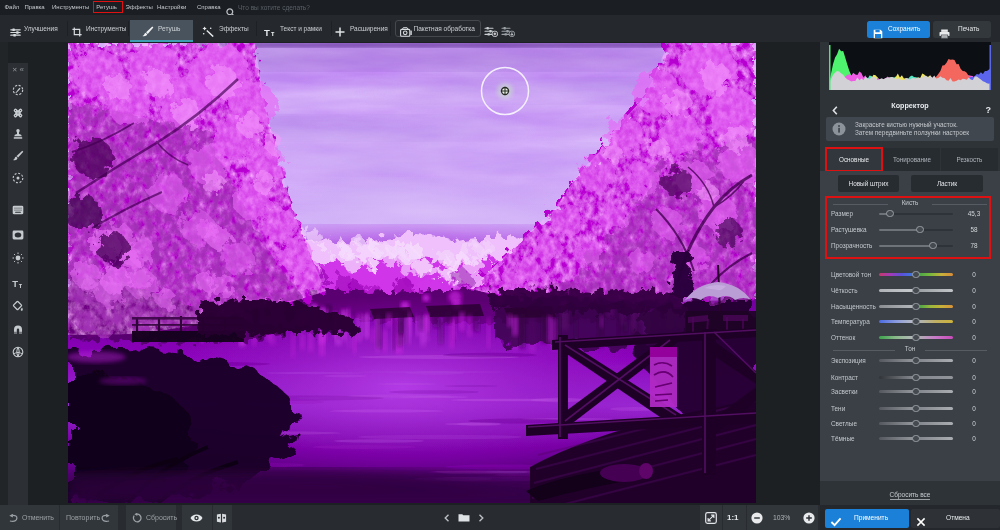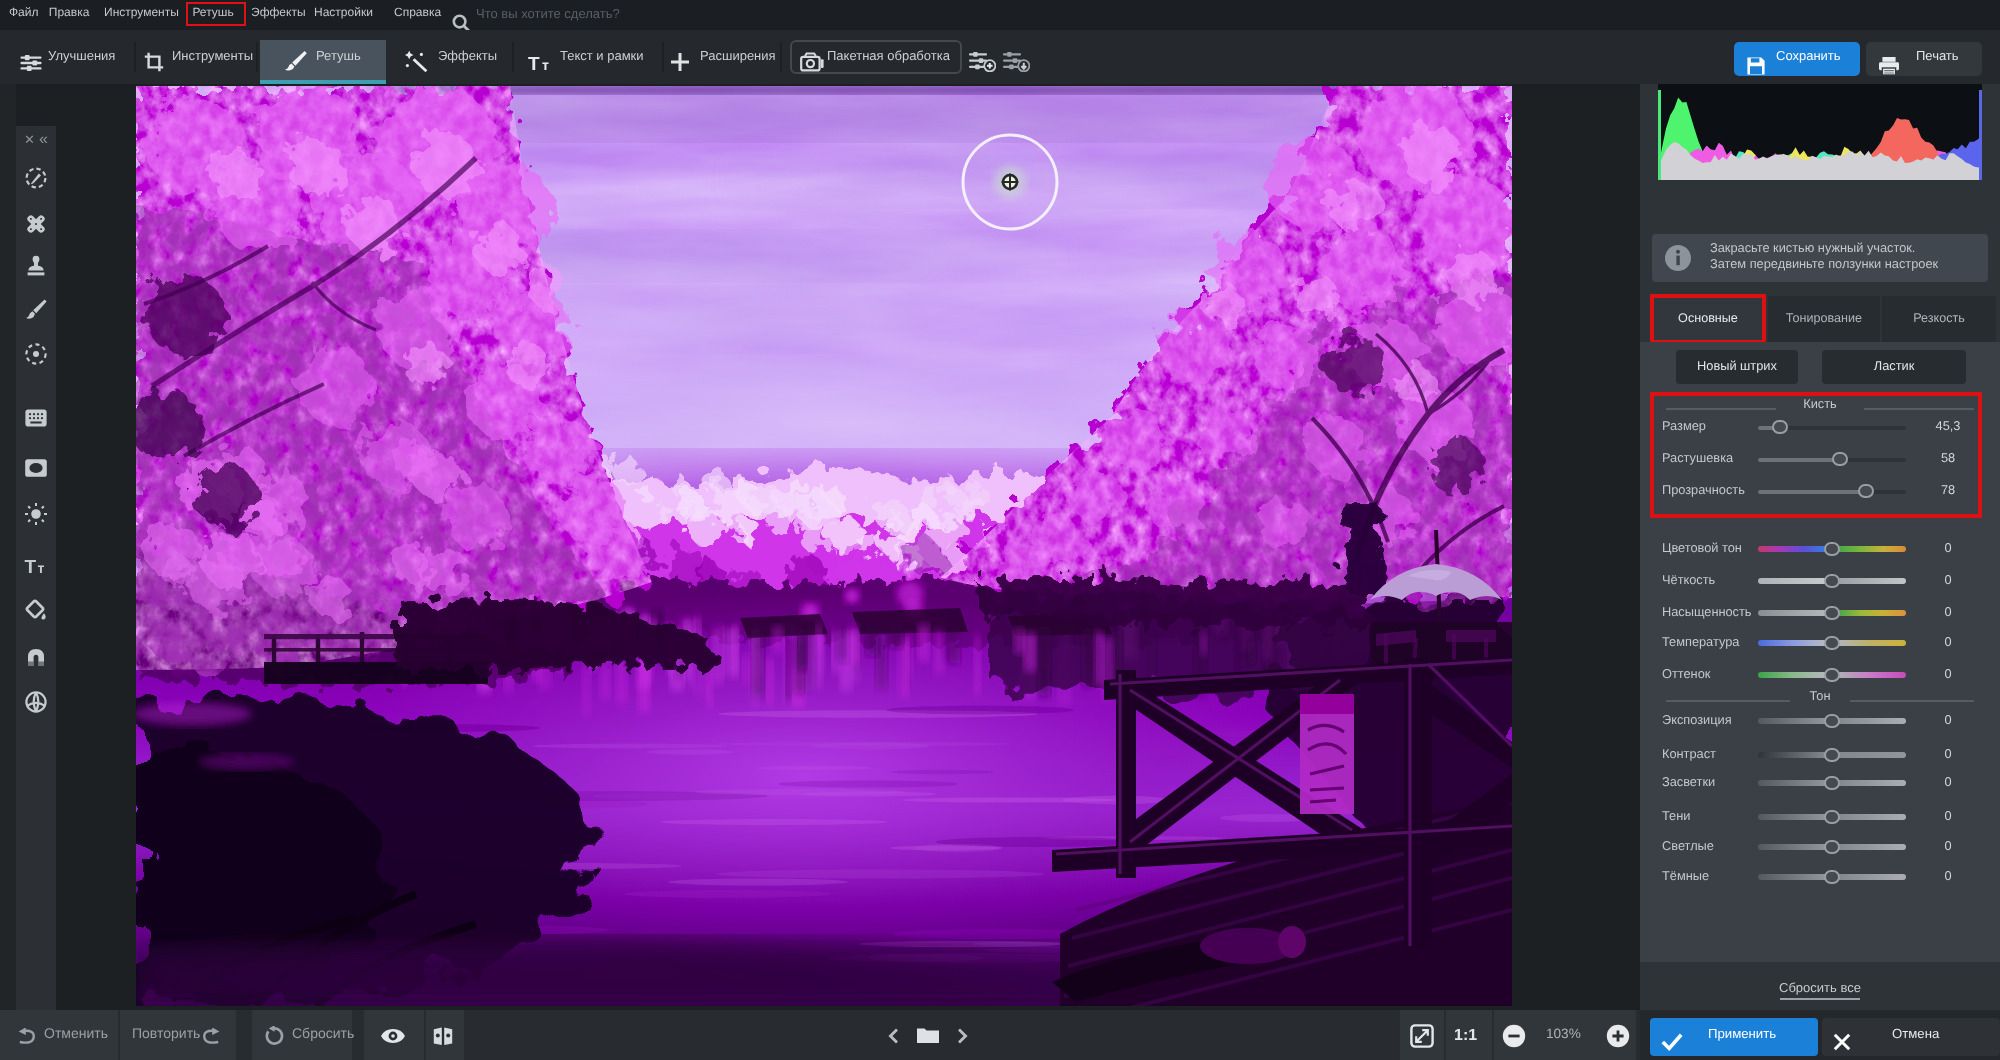--- a/index.html
+++ b/index.html
@@ -795,20 +795,27 @@
           <path d="M0,48 L0.0,45.5 L2.0,43.8 L4.0,43.0 L6.1,44.1 L8.1,44.6 L10.1,43.9 L12.2,44.1 L14.2,42.6 L16.2,44.6 L18.2,44.7 L20.2,43.7 L22.3,41.6 L24.3,40.8 L26.3,40.7 L28.4,39.0 L30.4,40.8 L32.4,41.6 L34.4,39.2 L36.5,38.0 L38.5,37.3 L40.5,33.6 L42.5,34.0 L44.5,35.6 L46.6,36.5 L48.6,35.3 L50.6,40.1 L52.6,39.2 L54.7,40.0 L56.7,40.9 L58.7,39.8 L60.8,39.4 L62.8,35.3 L64.8,35.7 L66.8,34.6 L68.8,37.8 L70.9,37.6 L72.9,38.0 L74.9,37.2 L77.0,38.7 L79.0,36.9 L81.0,34.4 L83.0,33.6 L85.0,35.1 L87.1,35.3 L89.1,35.9 L91.1,38.8 L93.2,38.6 L95.2,39.1 L97.2,38.4 L99.2,40.6 L101.2,40.5 L103.3,42.3 L105.3,41.1 L107.3,43.2 L109.3,42.9 L111.4,43.6 L113.4,43.9 L115.4,44.7 L117.5,44.5 L119.5,43.3 L121.5,44.6 L123.5,45.5 L125.5,42.6 L127.6,44.7 L129.6,42.2 L131.6,43.7 L133.7,44.6 L135.7,42.7 L137.7,42.7 L139.7,45.0 L141.8,45.9 L143.8,43.9 L145.8,43.1 L147.8,44.1 L149.8,43.5 L151.9,45.0 L153.9,44.3 L155.9,45.8 L157.9,45.2 L160.0,45.4 L162.0,45.5 L162,48 Z" fill="#55e6c2"></path>
           <path d="M0,48 L0.0,39.7 L2.0,36.7 L4.0,29.6 L6.1,29.8 L8.1,28.7 L10.1,34.4 L12.2,38.3 L14.2,37.3 L16.2,37.3 L18.2,42.7 L20.2,42.1 L22.3,39.3 L24.3,41.2 L26.3,41.4 L28.4,42.3 L30.4,41.9 L32.4,38.8 L34.4,36.7 L36.5,35.8 L38.5,37.2 L40.5,38.6 L42.5,36.1 L44.5,32.8 L46.6,33.2 L48.6,35.4 L50.6,38.6 L52.6,37.9 L54.7,38.4 L56.7,38.0 L58.7,40.0 L60.8,36.2 L62.8,34.9 L64.8,37.1 L66.8,34.9 L68.8,31.6 L70.9,35.5 L72.9,33.2 L74.9,36.4 L77.0,36.2 L79.0,36.6 L81.0,39.5 L83.0,39.6 L85.0,40.2 L87.1,36.6 L89.1,35.2 L91.1,36.6 L93.2,31.4 L95.2,32.5 L97.2,34.6 L99.2,34.7 L101.2,33.2 L103.3,36.3 L105.3,37.0 L107.3,36.6 L109.3,37.4 L111.4,39.0 L113.4,41.1 L115.4,40.6 L117.5,39.5 L119.5,40.4 L121.5,41.9 L123.5,43.5 L125.5,43.7 L127.6,42.0 L129.6,42.9 L131.6,45.8 L133.7,42.4 L135.7,41.6 L137.7,42.2 L139.7,41.8 L141.8,41.9 L143.8,43.8 L145.8,42.7 L147.8,44.8 L149.8,46.4 L151.9,45.2 L153.9,45.5 L155.9,42.5 L157.9,43.8 L160.0,44.7 L162.0,44.4 L162,48 Z" fill="#eee45e"></path>
           <path d="M0,48 L0.0,42.1 L2.0,31.8 L4.0,22.3 L6.1,15.6 L8.1,12.2 L10.1,6.8 L12.2,9.3 L14.2,9.0 L16.2,15.6 L18.2,22.2 L20.2,28.5 L22.3,33.6 L24.3,39.2 L26.3,40.4 L28.4,42.3 L30.4,39.1 L32.4,43.8 L34.4,40.4 L36.5,44.2 L38.5,41.2 L40.5,43.1 L42.5,42.8 L44.5,40.7 L46.6,44.9 L48.6,44.8 L50.6,40.6 L52.6,42.7 L54.7,44.8 L56.7,40.4 L58.7,40.7 L60.8,44.9 L62.8,43.3 L64.8,44.7 L66.8,43.7 L68.8,42.1 L70.9,44.3 L72.9,41.6 L74.9,44.7 L77.0,44.1 L79.0,40.8 L81.0,42.8 L83.0,42.6 L85.0,41.7 L87.1,42.2 L89.1,42.6 L91.1,44.4 L93.2,41.1 L95.2,40.0 L97.2,40.1 L99.2,41.8 L101.2,43.5 L103.3,43.6 L105.3,42.1 L107.3,42.3 L109.3,45.2 L111.4,44.8 L113.4,44.2 L115.4,43.6 L117.5,42.3 L119.5,44.0 L121.5,46.3 L123.5,42.3 L125.5,44.2 L127.6,43.7 L129.6,45.1 L131.6,44.0 L133.7,44.1 L135.7,42.1 L137.7,45.4 L139.7,43.1 L141.8,44.9 L143.8,42.2 L145.8,45.5 L147.8,44.2 L149.8,43.8 L151.9,42.5 L153.9,45.6 L155.9,43.7 L157.9,45.1 L160.0,44.9 L162.0,44.1 L162,48 Z" fill="#4ef46e"></path>
           <path d="M0,48 L0.0,44.5 L2.0,41.7 L4.0,44.0 L6.1,43.0 L8.1,42.0 L10.1,37.6 L12.2,38.5 L14.2,39.6 L16.2,34.4 L18.2,33.0 L20.2,32.3 L22.3,33.6 L24.3,30.8 L26.3,32.6 L28.4,33.1 L30.4,29.4 L32.4,30.9 L34.4,35.4 L36.5,33.3 L38.5,38.3 L40.5,37.6 L42.5,39.9 L44.5,39.5 L46.6,39.0 L48.6,35.8 L50.6,37.4 L52.6,37.4 L54.7,36.9 L56.7,36.3 L58.7,34.6 L60.8,36.8 L62.8,40.4 L64.8,38.2 L66.8,39.2 L68.8,39.9 L70.9,39.7 L72.9,39.4 L74.9,38.9 L77.0,40.6 L79.0,40.2 L81.0,41.1 L83.0,40.2 L85.0,41.3 L87.1,41.1 L89.1,40.5 L91.1,39.4 L93.2,41.4 L95.2,38.1 L97.2,40.2 L99.2,38.3 L101.2,38.6 L103.3,36.6 L105.3,37.3 L107.3,37.9 L109.3,37.4 L111.4,35.7 L113.4,35.4 L115.4,36.0 L117.5,40.6 L119.5,41.9 L121.5,41.6 L123.5,41.3 L125.5,41.0 L127.6,40.8 L129.6,39.2 L131.6,39.4 L133.7,36.1 L135.7,36.0 L137.7,33.7 L139.7,33.3 L141.8,33.8 L143.8,34.1 L145.8,40.2 L147.8,40.7 L149.8,38.8 L151.9,41.7 L153.9,43.8 L155.9,41.7 L157.9,44.0 L160.0,44.1 L162.0,45.9 L162,48 Z" fill="#ee5ce4"></path>
           <path d="M0,48 L0.0,46.0 L2.0,46.6 L4.0,44.4 L6.1,43.0 L8.1,42.8 L10.1,43.6 L12.2,42.9 L14.2,45.1 L16.2,45.3 L18.2,42.7 L20.2,43.9 L22.3,43.6 L24.3,46.1 L26.3,45.2 L28.4,44.1 L30.4,43.1 L32.4,42.6 L34.4,42.8 L36.5,44.4 L38.5,44.2 L40.5,42.2 L42.5,41.6 L44.5,43.6 L46.6,44.7 L48.6,42.9 L50.6,43.2 L52.6,43.8 L54.7,44.3 L56.7,43.6 L58.7,42.6 L60.8,44.5 L62.8,42.7 L64.8,41.0 L66.8,41.7 L68.8,43.6 L70.9,42.9 L72.9,44.1 L74.9,41.5 L77.0,41.8 L79.0,43.5 L81.0,42.0 L83.0,41.7 L85.0,41.7 L87.1,42.3 L89.1,42.4 L91.1,42.0 L93.2,39.2 L95.2,41.6 L97.2,40.2 L99.2,39.6 L101.2,40.0 L103.3,38.1 L105.3,36.9 L107.3,34.4 L109.3,32.0 L111.4,29.0 L113.4,23.6 L115.4,23.3 L117.5,20.7 L119.5,17.0 L121.5,17.7 L123.5,17.6 L125.5,18.0 L127.6,22.3 L129.6,21.9 L131.6,26.8 L133.7,28.9 L135.7,29.3 L137.7,30.7 L139.7,34.0 L141.8,38.1 L143.8,38.4 L145.8,40.4 L147.8,39.5 L149.8,42.6 L151.9,43.3 L153.9,42.1 L155.9,42.6 L157.9,43.1 L160.0,43.8 L162.0,42.2 L162,48 Z" fill="#f4675e"></path>
           <path d="M0,48 L0.0,46.1 L2.0,44.6 L4.0,46.2 L6.1,46.0 L8.1,46.2 L10.1,45.1 L12.2,44.9 L14.2,46.4 L16.2,45.5 L18.2,44.9 L20.2,45.5 L22.3,45.0 L24.3,45.0 L26.3,44.7 L28.4,45.7 L30.4,45.8 L32.4,46.6 L34.4,44.0 L36.5,44.2 L38.5,45.4 L40.5,43.6 L42.5,43.8 L44.5,46.0 L46.6,44.0 L48.6,45.2 L50.6,45.6 L52.6,45.7 L54.7,45.3 L56.7,46.3 L58.7,46.3 L60.8,46.1 L62.8,45.6 L64.8,46.0 L66.8,46.1 L68.8,44.0 L70.9,45.4 L72.9,45.0 L74.9,44.7 L77.0,43.7 L79.0,46.1 L81.0,45.8 L83.0,43.8 L85.0,43.6 L87.1,43.5 L89.1,44.6 L91.1,45.0 L93.2,45.5 L95.2,43.3 L97.2,43.6 L99.2,44.2 L101.2,43.4 L103.3,44.9 L105.3,44.1 L107.3,42.9 L109.3,45.2 L111.4,43.5 L113.4,44.7 L115.4,42.5 L117.5,42.4 L119.5,42.8 L121.5,43.2 L123.5,44.1 L125.5,42.1 L127.6,42.0 L129.6,41.4 L131.6,41.7 L133.7,38.5 L135.7,39.0 L137.7,38.0 L139.7,36.1 L141.8,34.9 L143.8,35.0 L145.8,34.0 L147.8,32.0 L149.8,32.6 L151.9,30.2 L153.9,32.1 L155.9,28.9 L157.9,28.9 L160.0,27.6 L162.0,25.5 L162,48 Z" fill="#5a64ec"></path>
           <path d="M0,48 L0.0,41.0 L2.0,37.3 L4.0,32.9 L6.1,30.5 L8.1,29.0 L10.1,29.6 L12.2,31.5 L14.2,32.8 L16.2,35.5 L18.2,37.2 L20.2,38.2 L22.3,39.5 L24.3,39.1 L26.3,39.1 L28.4,35.5 L30.4,38.3 L32.4,36.4 L34.4,37.9 L36.5,34.7 L38.5,36.0 L40.5,37.2 L42.5,35.1 L44.5,35.2 L46.6,34.9 L48.6,37.9 L50.6,37.3 L52.6,36.2 L54.7,37.3 L56.7,36.1 L58.7,35.4 L60.8,35.2 L62.8,35.1 L64.8,35.6 L66.8,37.5 L68.8,36.0 L70.9,37.2 L72.9,37.9 L74.9,38.2 L77.0,35.9 L79.0,36.6 L81.0,37.5 L83.0,36.0 L85.0,36.3 L87.1,36.6 L89.1,35.8 L91.1,35.7 L93.2,35.6 L95.2,33.7 L97.2,33.8 L99.2,35.8 L101.2,33.7 L103.3,35.7 L105.3,33.4 L107.3,36.6 L109.3,36.0 L111.4,34.3 L113.4,35.8 L115.4,36.1 L117.5,38.2 L119.5,38.8 L121.5,36.0 L123.5,39.5 L125.5,39.4 L127.6,38.7 L129.6,37.6 L131.6,38.3 L133.7,36.8 L135.7,37.1 L137.7,37.8 L139.7,35.6 L141.8,37.4 L143.8,38.1 L145.8,34.6 L147.8,34.6 L149.8,36.1 L151.9,37.5 L153.9,39.3 L155.9,40.0 L157.9,41.2 L160.0,41.8 L162.0,41.1 L162,48 Z" fill="#d2d1d6"></path>
           <rect x="0" y="3" width="1.5" height="45" fill="#4ae87a"></rect>
           <rect x="160.5" y="3" width="1.5" height="45" fill="#5a68e8"></rect>
         </svg></div>
+    <div class="abs" style="left:0;top:55px;width:180px;height:17px">
+      <span class="abs" style="left:12px;top:4px"><svg width="6" height="9" viewBox="0 0 6 9" style="">
+            <path fill="none" stroke="#dfe2e5" stroke-width="1.6" d="M4.8,0.8 L1.4,4.5 L4.8,8.2"></path>
+          </svg></span>
+      <span class="abs" style="left:0;width:180px;text-align:center;font-size:7.2px;font-weight:bold;color:#e8ebed;line-height:17px">Корректор</span>
+      <span class="abs" style="right:9px;top:2px"><span style="font-weight:bold;font-size:9px;color:#e8eaec">?</span></span>
+    </div>
     <div class="abs" style="left:6px;top:75px;width:168px;height:24px;background:#41474e;border-radius:2px">
       <span class="abs" style="left:6px;top:5px"><svg width="14" height="14" viewBox="0 0 14 14" style="">
             <circle cx="7" cy="7" r="6.5" fill="#8d939a"></circle>
             <rect x="6.2" y="5.8" width="1.7" height="4.8" fill="#3f454c"></rect>
             <circle cx="7" cy="3.9" r="1" fill="#3f454c"></circle>
           </svg></span>
       <div class="abs" style="left:29px;top:3.5px;font-size:6.4px;line-height:8.8px;color:#c2c7cc">Закрасьте кистью нужный участок.<br>Затем передвиньте ползунки настроек</div>
     </div>
     <div class="tab" style="left:6px;width:56px;background:#31373d;color:#e8ebed;outline:2.2px solid #dd1112;outline-offset:-1px">Основные</div>
     <div class="tab" style="left:64px;width:56px">Тонирование</div>

